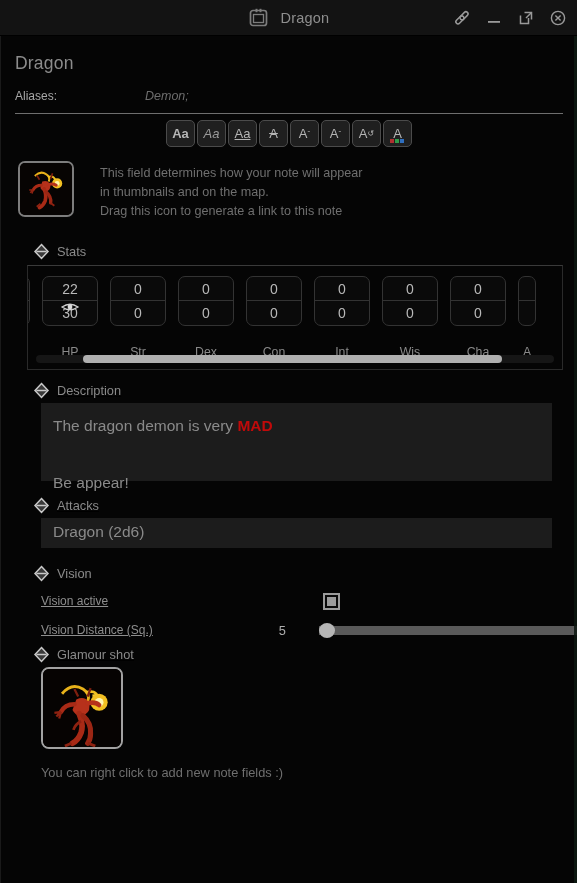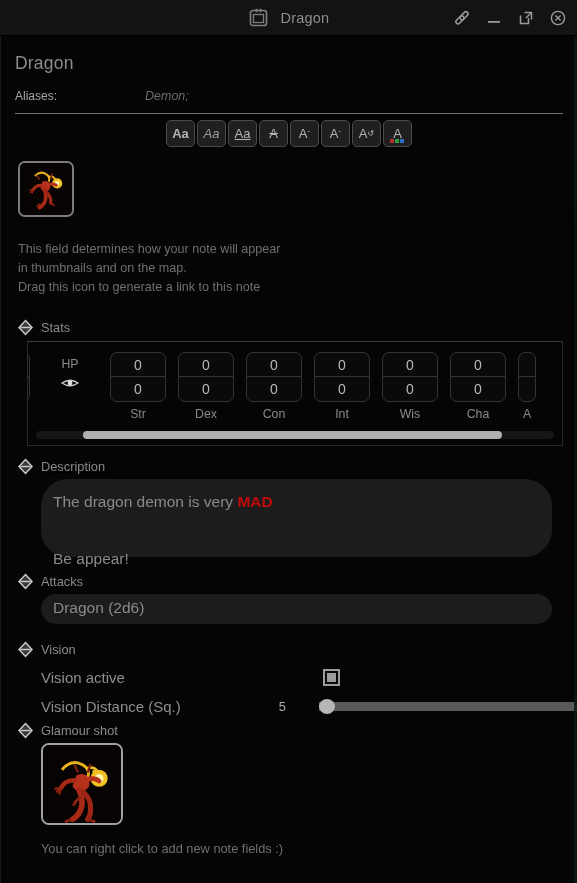--- a/index.html
+++ b/index.html
@@ -55,65 +55,65 @@
   .fb-bold   .g { font-weight: bold; }
   .fb-italic .g { font-style: italic; color:#9a9a9a; }
   .fb-under  .g { text-decoration: underline; }
   .fb-strike .g { text-decoration: line-through; }
   .fmt-btn .sup { font-size: 8px; vertical-align: super; }
   .fmt-btn .sub { font-size: 8px; vertical-align: sub; }
   .swatches { position: absolute; bottom: 3px; left: 6px; display: flex; gap: 1px; }
   .swatches i { width: 4px; height: 4px; display: block; }
 
   
-  .icon-block { display: flex; gap: 20px; padding: 14px 0 0 17px; align-items: flex-start; flex-direction: column; }
+  .icon-block { display: flex; gap: 26px; padding: 14px 0 0 17px; align-items: flex-start; }
   .thumb {
     width: 56px; height: 56px; border: 2px solid #7d7d7d; border-radius: 7px;
     background: #050302; position: relative; overflow: hidden; cursor: grab; flex: none;
   }
   .hint { color: #6f6f6f; font-size: 12.6px; line-height: 19px; padding-top: 3px; }
 
   
-  .section-head { display: flex; align-items: center; gap: 7px; padding-left: 16px; text-decoration: underline; }
+  .section-head { display: flex; align-items: center; gap: 7px; padding-left: 32px; text-decoration: underline; }
   .collapse-ico { width: 17px; height: 17px; flex: none; cursor: pointer; }
   .section-name { color: #8a8a8a; font-size: 12.8px; }
 
   
   .stats-wrap { margin: 5px 14px 0 26px; border: 1px solid #2a2a2a; border-top-color:#3a3a3a;
                 position: relative; height: 105px; background:#050505; overflow:hidden; }
   .stats-row { display: flex; align-items: flex-start; gap: 12px; padding: 10px 0 0 0;
                position: absolute; left: -18px; top: 0; }
   .stat { width: 56px; flex: none; }
   .stat-box { border: 1px solid #333; border-radius: 7px; background: #0a0a0a; overflow: hidden; }
   .stat-cell { height: 24px; display: flex; align-items: center; justify-content: center;
                color: #b9b9b9; font-size: 14px; }
   .stat-cell.top { border-bottom: 1px solid #333; }
-  .stat-name { text-align: center; color: #8a8a8a; font-size: 12.3px; margin-top: 5px; }
+  .stat-name { text-align: center; color: #8a8a8a; font-size: 12.3px; margin-top: 19px; }
   .eye { position: absolute; left: 50%; transform: translateX(-50%); top: 23px; }
   .stat.hp { position: relative; }
   .stat.partial-left { width: 20px; overflow: hidden; }
   .stat.partial-right { width: 18px; overflow: hidden; }
   .stats-sb { position: absolute; left: 8px; right: 8px; bottom: 6px; height: 8px;
               background: #161616; border-radius: 4px; }
   .stats-sb i { position: absolute; left: 9%; width: 81%; top: 0; bottom: 0;
                 background: #b0b0b0; border-radius: 4px; display: block; cursor: pointer; }
 
   
   .textarea {
     margin: 4px 25px 0 40px; background: #1c1c1c; color: #8a8a8a;
-    font-size: 15.5px; line-height: 29px; padding: 8px 10px 8px 12px; cursor: text; border-radius: 27px;
+    font-size: 15.5px; line-height: 29px; padding: 8px 10px 8px 12px; cursor: text;
   }
   .ta-desc { height: 78px; }
   .ta-desc .l2 { margin-top: 28px; }
   .mad { color: #c00a0a; font-weight: bold; }
   .ta-atk { height: 30px; line-height: 16px; padding-top: 6px; font-size: 15.5px; }
 
   
   .v-row { display: flex; align-items: center; padding-left: 40px; margin-top: 9px; height: 20px; }
-  .v-label { color: #8e8e8e; font-size: 15px; width: 208px; }
+  .v-label { color: #8e8e8e; font-size: 12px; width: 208px; text-decoration: underline; }
   .v-num { color: #aeaeae; font-size: 12.8px; width: 74px; text-align: center; }
   .checkbox { width: 17px; height: 17px; border: 2px solid #9c9c9c; background: #0a0a0a;
               display: flex; align-items: center; justify-content: center; cursor: pointer; }
   .checkbox i { width: 9px; height: 9px; background: #9c9c9c; display: block; }
   .slider { position: relative; width: 262px; height: 9px; background: #5a5a5a; cursor: pointer; }
   .slider .knob { position: absolute; left: 0; top: -3px; width: 16px; height: 15px;
                   border-radius: 50%; background: #b6b6b6; }
 
   
   .glam-thumb { width: 82px; height: 82px; margin: 4px 0 0 40px; border: 2px solid #a2a2a2;
@@ -261,20 +261,24 @@
       <div class="stats-row">
 
         <div class="stat partial-left">
           <div class="stat-box">
             <div class="stat-cell top"></div>
             <div class="stat-cell"></div>
           </div>
         </div>
 
         <div class="stat hp">
+          <div class="stat-box">
+            <div class="stat-cell top">22</div>
+            <div class="stat-cell">30</div>
+          </div>
           <span class="eye">
             <svg width="19" height="12" viewBox="0 0 19 12">
               <path d="M1.5 6 Q9.5 0.5 17.5 6 Q9.5 11.5 1.5 6 Z" fill="#0a0a0a" stroke="#cfcfcf" stroke-width="1.3"></path>
               <circle cx="9.5" cy="6" r="2.4" fill="#dcdcdc"></circle>
             </svg>
           </span>
           <div class="stat-name">HP</div>
         </div>
 
         <div class="stat">

